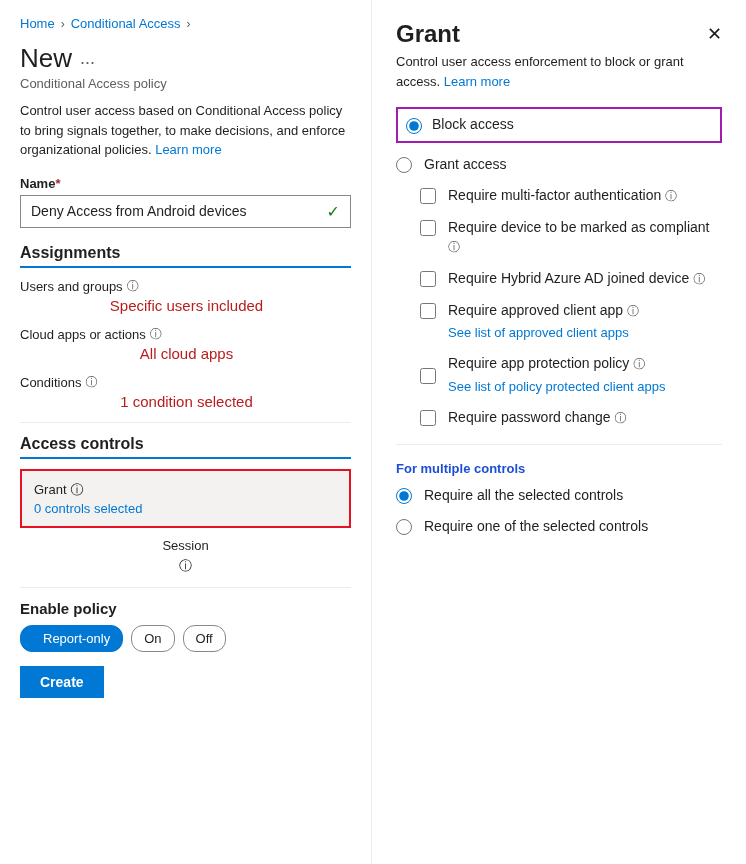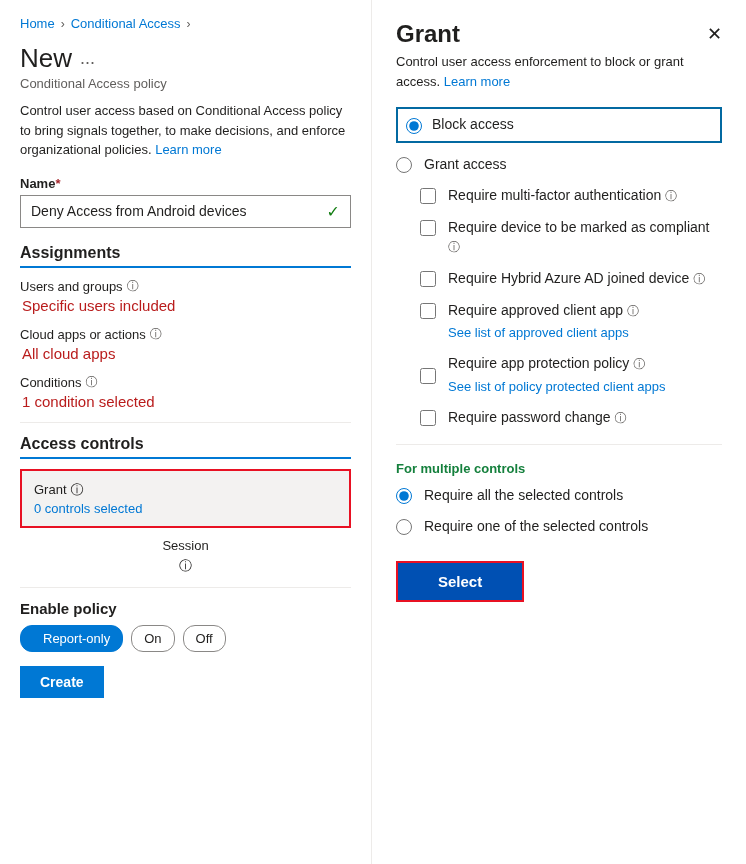--- a/index.html
+++ b/index.html
@@ -38,21 +38,21 @@
       margin-bottom: 16px;
       background: #fff;
     }
     .text-input {
       flex: 1; border: none; outline: none; font-size: 14px; color: #201f1e; background: transparent;
     }
     .check-icon { color: #107c10; font-size: 16px; }
 
     .section-title { font-size: 16px; font-weight: 600; margin-bottom: 10px; border-bottom: 2px solid #0078d4; padding-bottom: 4px; }
 
-    .assignment-item { margin-bottom: 12px; }
+    .assignment-item { margin-bottom: 12px; text-align: center; }
     .assignment-label { font-size: 13px; color: #201f1e; display: flex; align-items: center; gap: 4px; margin-bottom: 2px; }
     .assignment-label .info-icon { color: #605e5c; font-size: 12px; cursor: pointer; }
     .assignment-value { font-size: 15px; color: #b91c1c; cursor: pointer; margin-left: 2px; }
 
     .divider { border: none; border-top: 1px solid #edebe9; margin: 12px 0; }
 
     .grant-box {
       border: 2px solid #e81123;
       padding: 10px 12px;
       background: #f3f2f1;
@@ -95,26 +95,26 @@
 
     .option-row { display: flex; align-items: flex-start; gap: 12px; margin-bottom: 12px; }
     .radio-input, .checkbox-input { margin-top: 2px; cursor: pointer; accent-color: #0078d4; width: 16px; height: 16px; flex-shrink: 0; }
 
     .option-label { font-size: 14px; color: #201f1e; line-height: 1.4; }
     .option-label .info-icon { color: #605e5c; font-size: 12px; cursor: pointer; }
     .option-label .sub-link { color: #0078d4; font-size: 13px; display: block; cursor: pointer; margin-top: 4px; }
 
     .block-option-row {
       display: flex; align-items: center; gap: 10px; margin-bottom: 12px;
-      border: 2px solid #0369a1; padding: 6px 8px;
+      border: 2px solid #a21caf; padding: 6px 8px;
     }
 
     .section-sep { border: none; border-top: 1px solid #edebe9; margin: 16px 0; }
 
-    .multiple-controls-title { font-size: 13px; font-weight: 600; color: #15803d; margin-bottom: 10px; }
+    .multiple-controls-title { font-size: 13px; font-weight: 600; color: #1d4ed8; margin-bottom: 10px; }
 
     .select-btn-container { margin-top: 24px; display: flex; gap: 10px; }
     .select-btn {
       background: #0050b3; color: #fff; border: 2px solid #e81123; padding: 10px 40px; font-size: 15px; cursor: pointer; font-weight: 600;
     }
   </style>
 </head>
 <body>
 
 <div class="left-panel">
@@ -275,17 +275,14 @@
   <div class="option-row">
     <input type="radio" class="radio-input" name="control-type" checked="" style="">
     <span class="option-label">Require all the selected controls</span>
   </div>
 
   <div class="option-row">
     <input type="radio" class="radio-input" name="control-type" style="">
     <span class="option-label">Require one of the selected controls</span>
   </div>
 
-  <div class="select-btn-container">
-    <button class="select-btn">Select</button>
-  </div>
 
 </div>
 
 </body></html>

